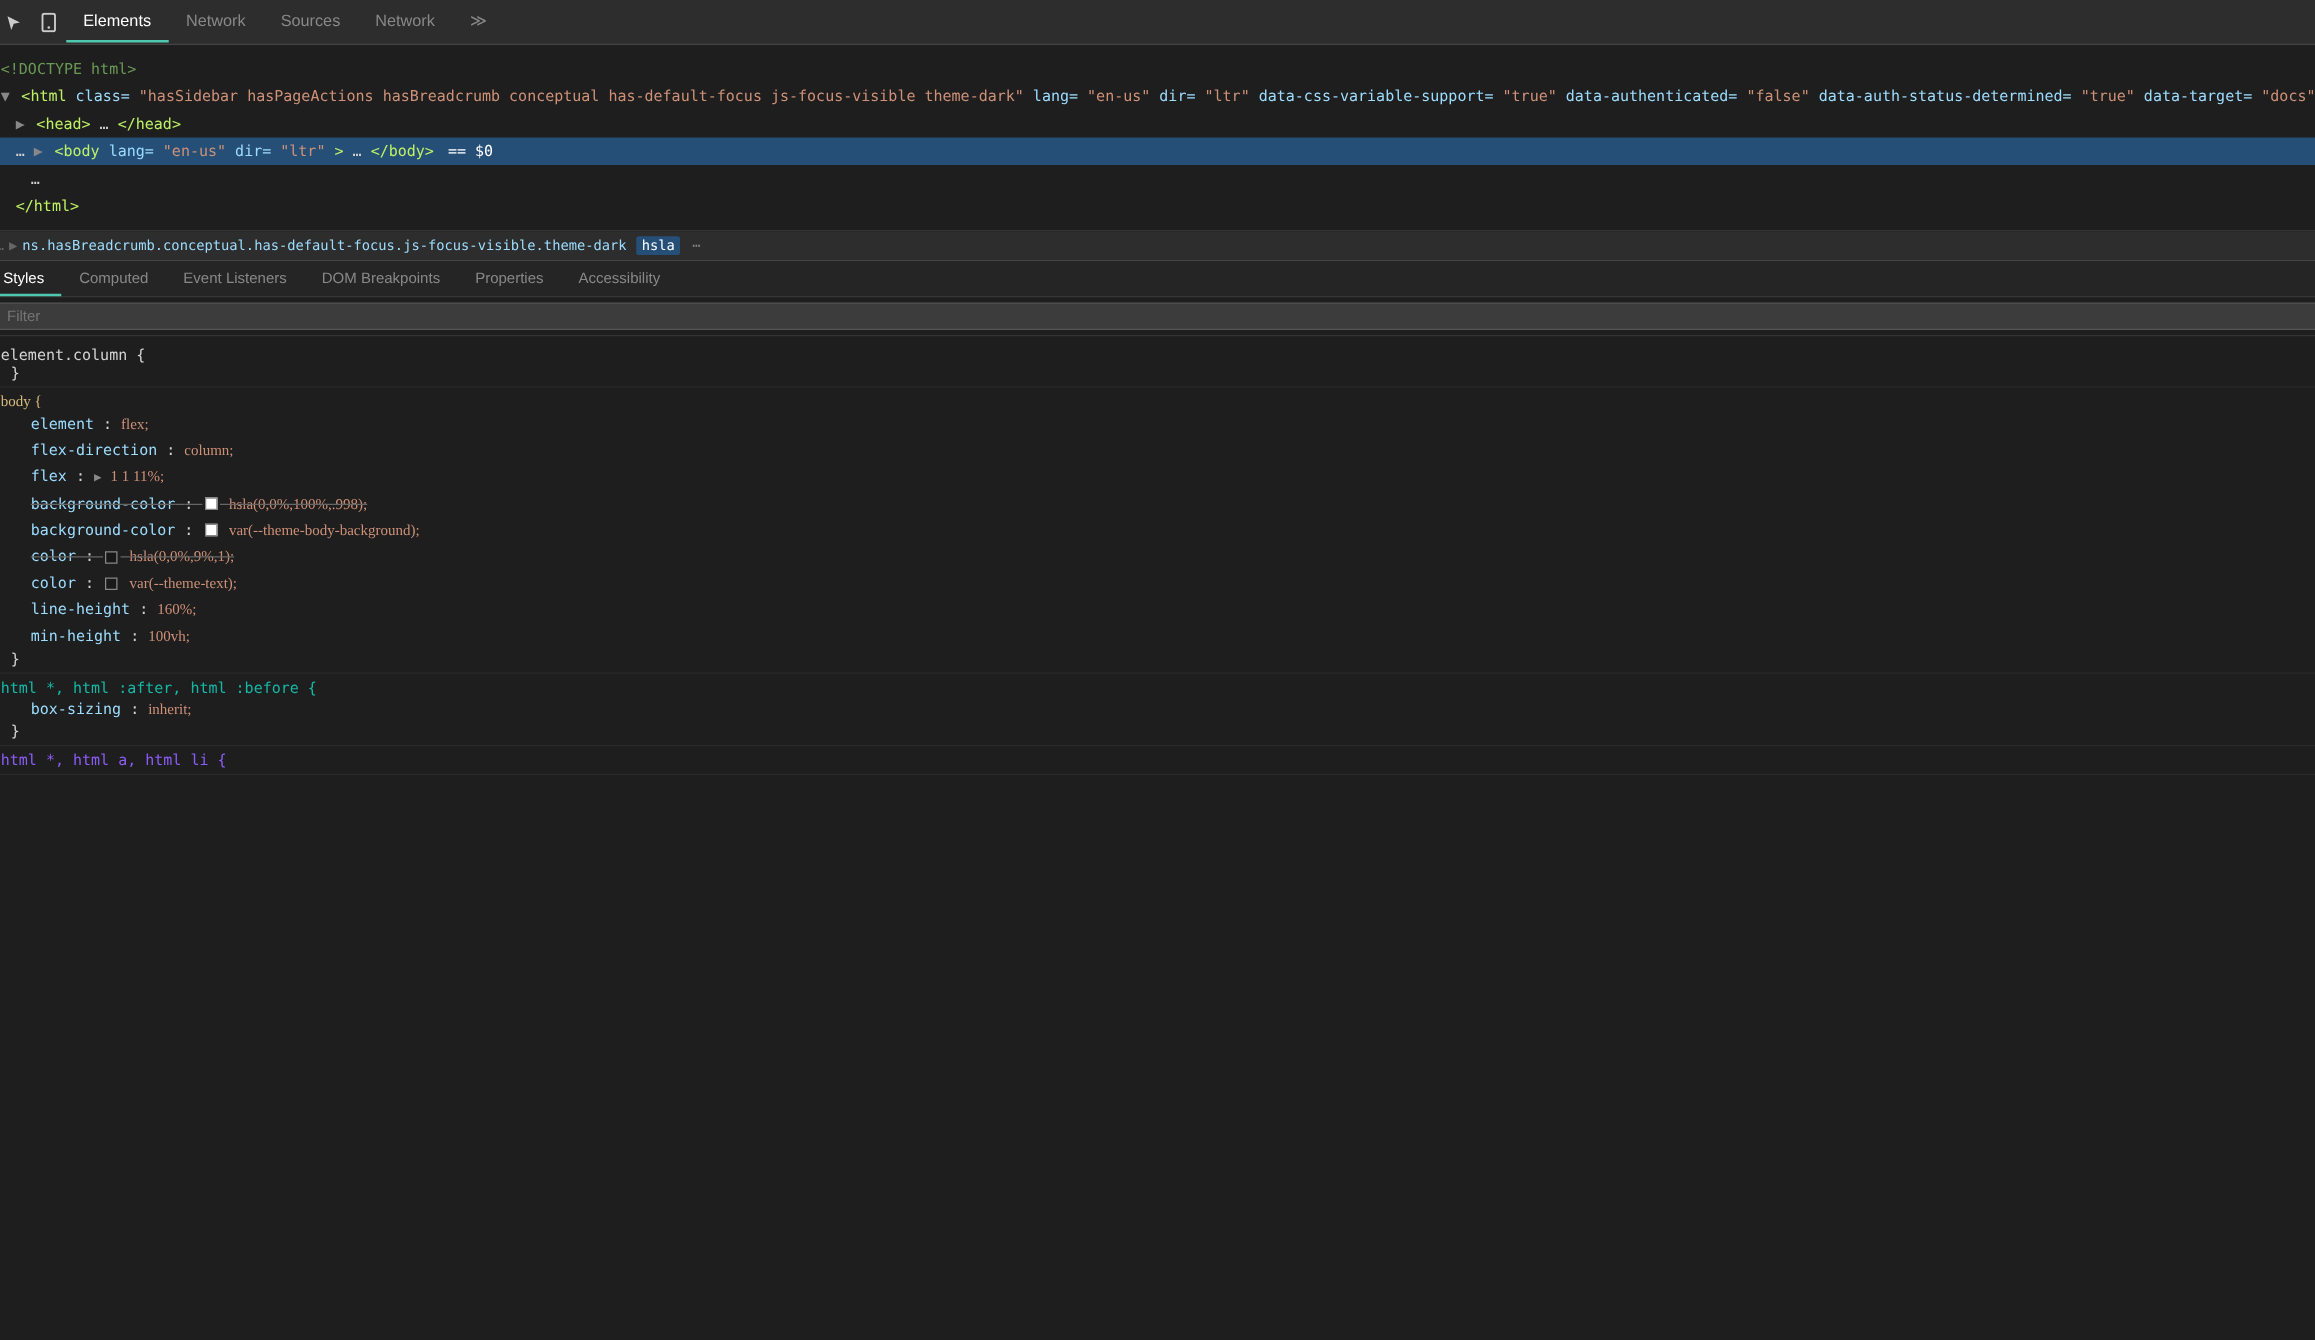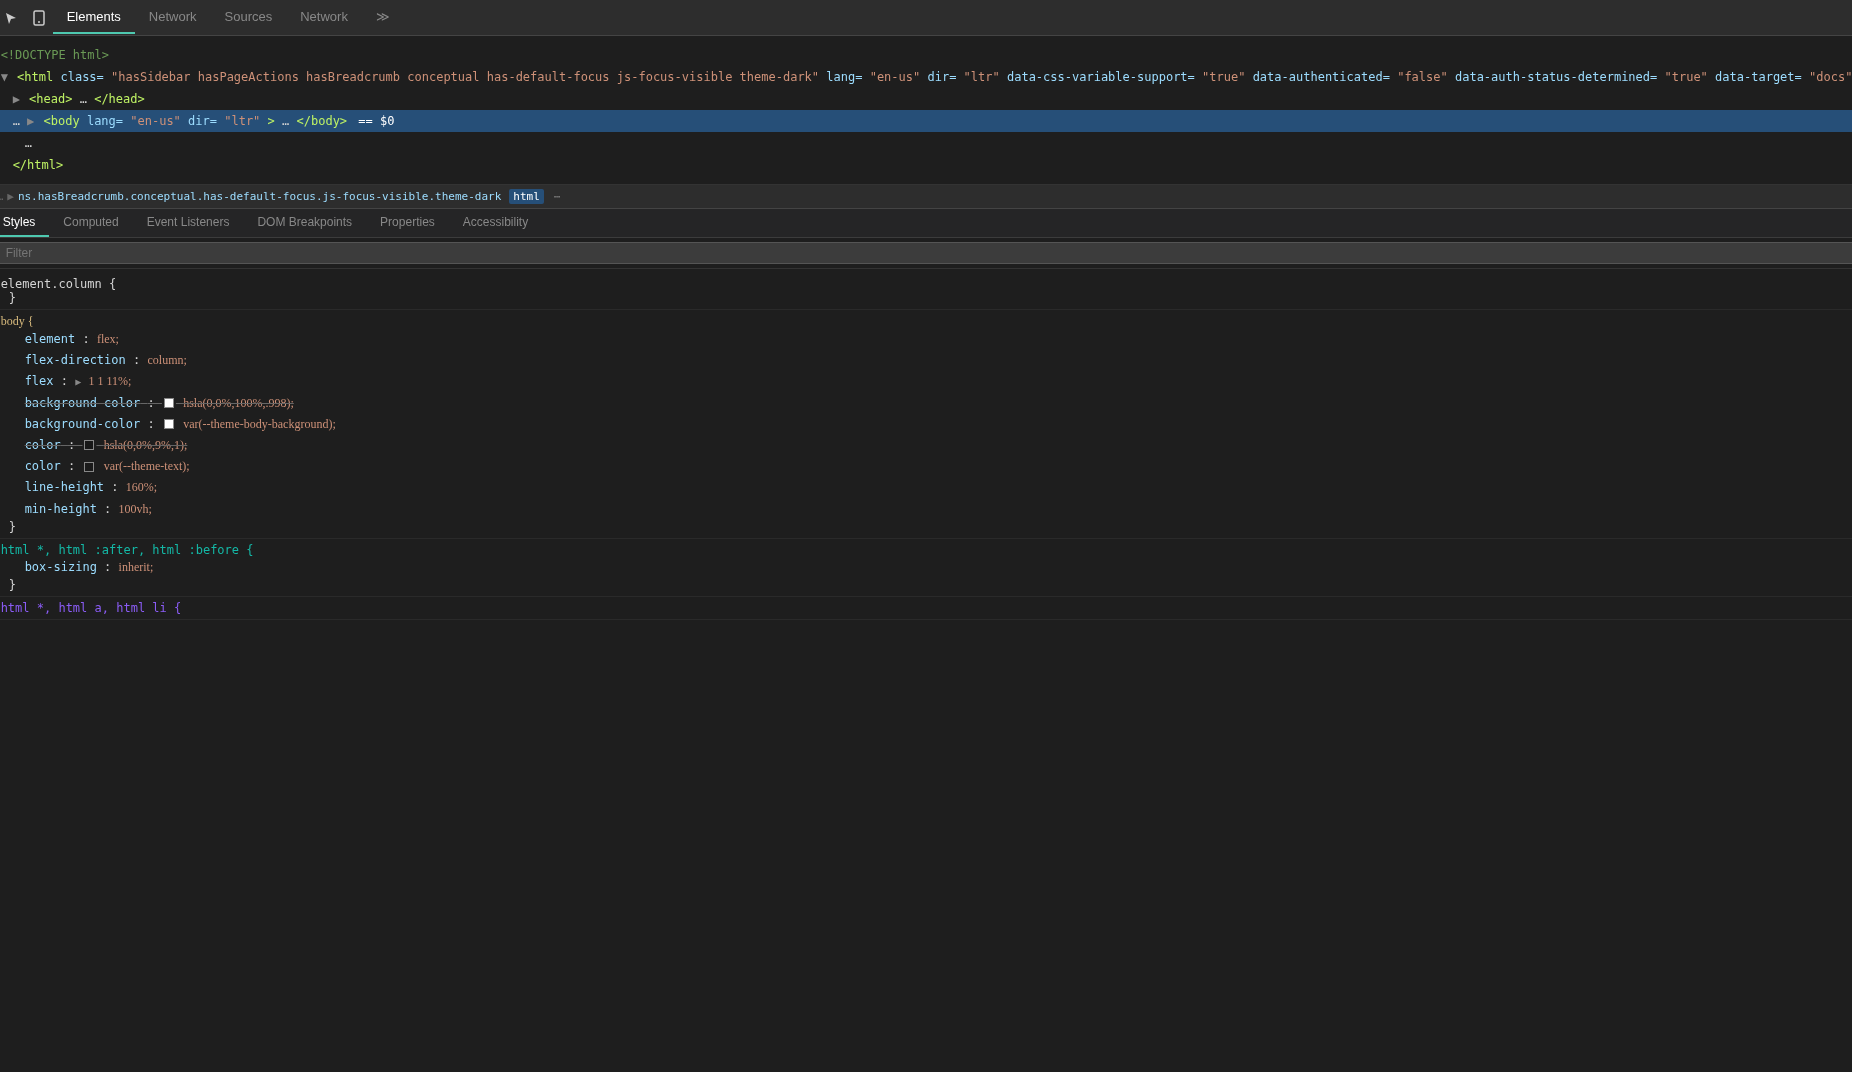--- a/index.html
+++ b/index.html
@@ -169,21 +169,21 @@
       <div class="dom-line dom-indent-1">
         <span class="dom-tag">&lt;/html&gt;</span>
       </div>
     </div>
 
     <div class="dom-breadcrumb">
       <span class="dom-bc-dots">…</span>
       <span class="dom-bc-sep"> ▶ </span>
       <span class="dom-bc-item">ns.hasBreadcrumb.conceptual.has-default-focus.js-focus-visible.theme-dark</span>
       <span class="dom-bc-sep"> </span>
-      <span class="dom-bc-active">html</span>
+      <span class="dom-bc-active">hsla</span>
       <span style="color:#888;margin-left:6px;cursor:pointer;">⋯</span>
     </div>
 
     <div class="styles-tabs">
       <div class="styles-tab active">Styles</div>
       <div class="styles-tab">Computed</div>
       <div class="styles-tab">Event Listeners</div>
       <div class="styles-tab">DOM Breakpoints</div>
       <div class="styles-tab">Properties</div>
       <div class="styles-tab">Accessibility</div>

